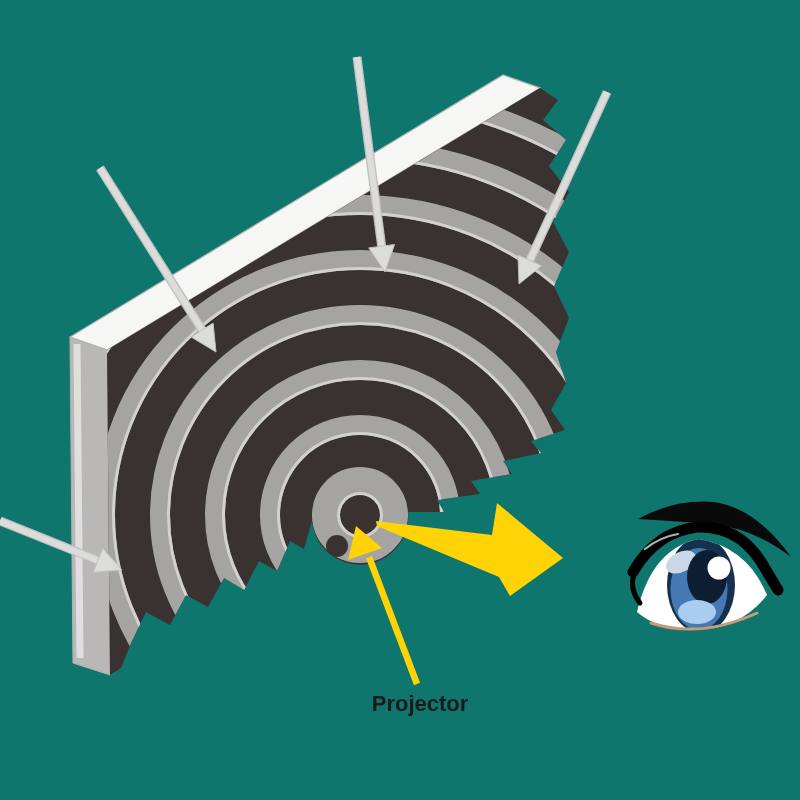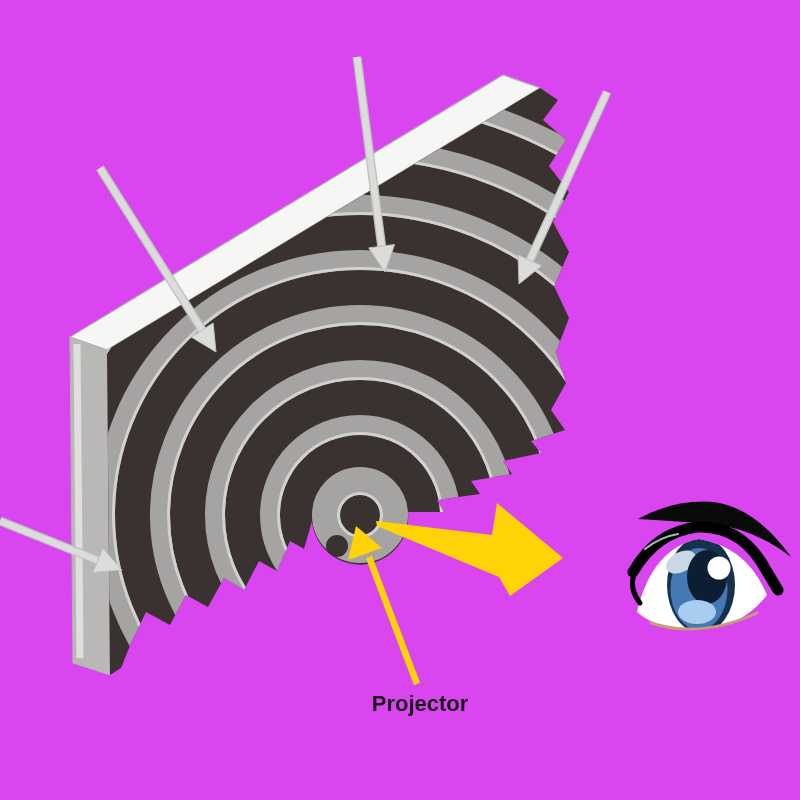--- a/index.html
+++ b/index.html
@@ -1,16 +1,16 @@
 <!DOCTYPE html>
 <html><head>
 <meta charset="utf-8">
 <style>
   html,body{margin:0;padding:0;background:#ffffff;}
-  .canvas{position:relative;width:800px;height:800px;background:#d946ef;overflow:hidden;}
+  .canvas{position:relative;width:800px;height:800px;background:#0f766e;overflow:hidden;}
   svg{display:block;}
   .projector-label{font-family:"Liberation Sans","DejaVu Sans",sans-serif;font-weight:700;font-size:22px;}
 </style>
 </head>
 <body>
 
 <div class="canvas">
   <svg id="scene" width="800" height="800" viewBox="0 0 800 800">
     <defs>
       <clipPath id="panelClip">

